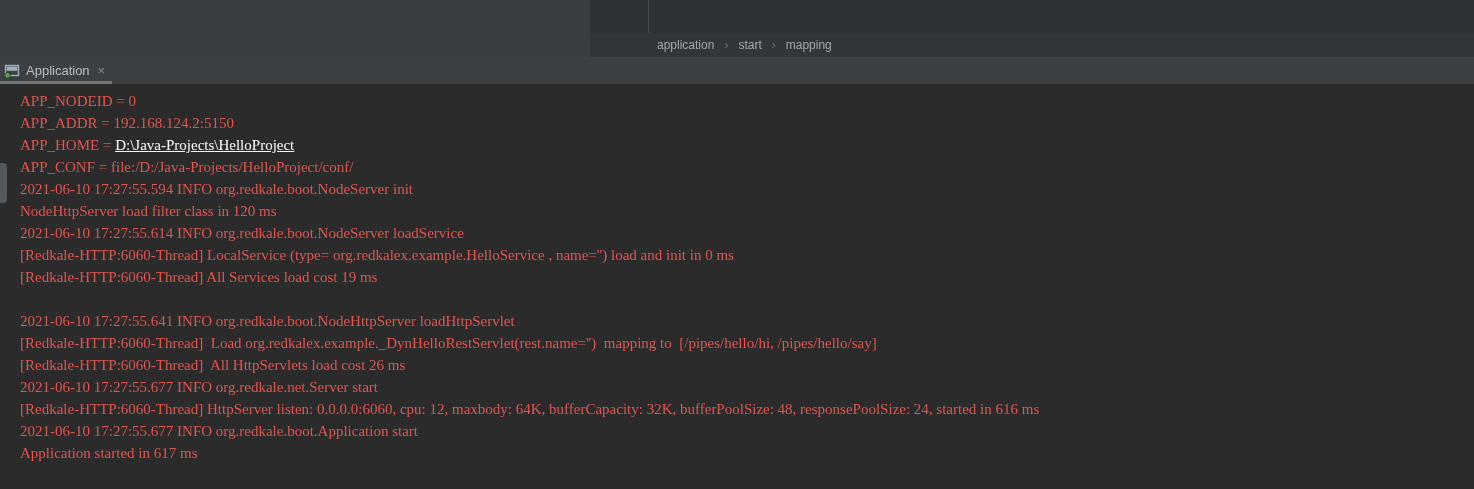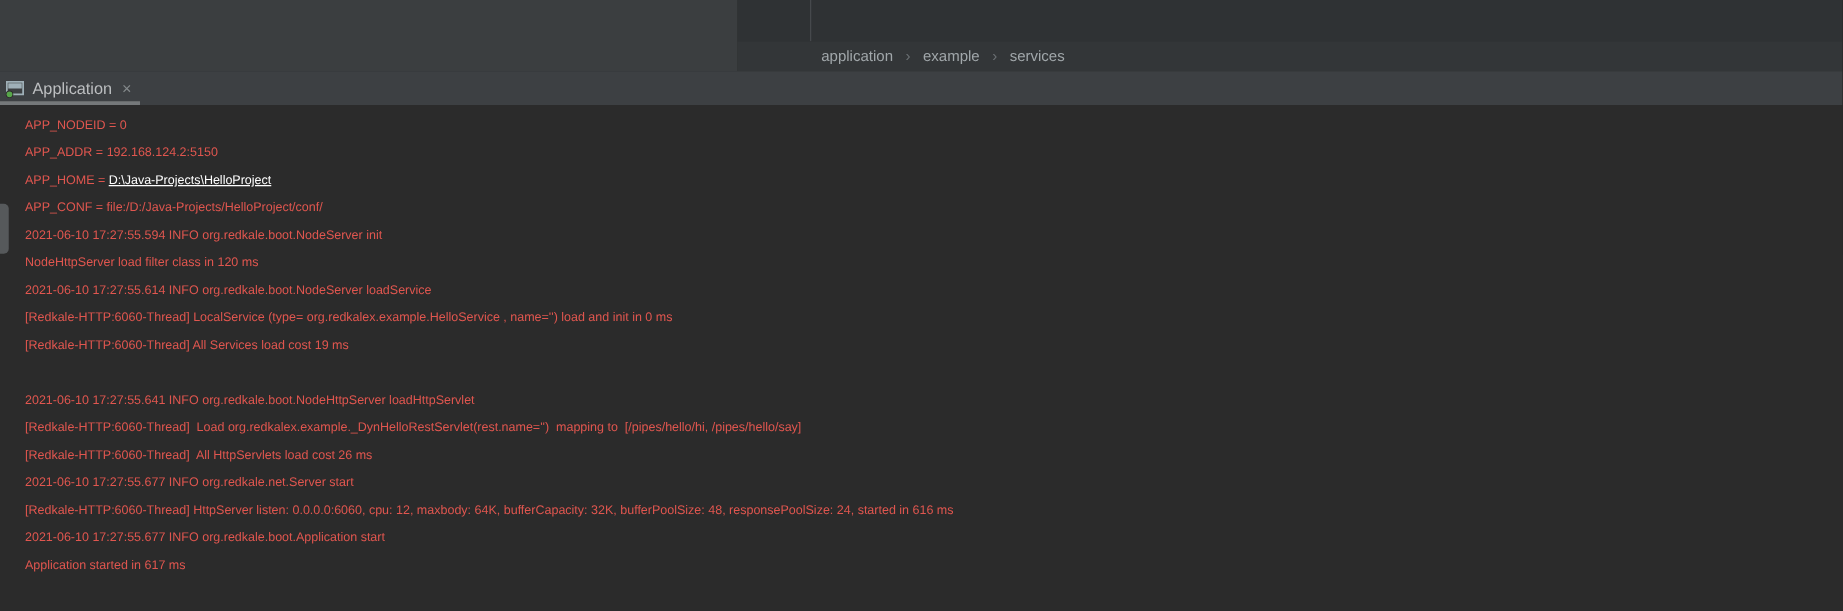--- a/index.html
+++ b/index.html
@@ -59,45 +59,45 @@
   .console {
     position:absolute; left:0; top:84px; right:0; bottom:0;
     background:#2b2b2b;
   }
   .console-scrollbar-thumb {
     position:absolute; left:0; top:79px; width:7px; height:40px;
     background:#56595b; border-radius:0 4px 4px 0;
   }
   .console-output {
     position:absolute; left:20px; top:6px; right:0;
-    font-family:Liberation Sans, sans-serif;
-    font-size:10px; line-height:22px;
+    font-family:Liberation Serif, serif;
+    font-size:15px; line-height:22px;
     white-space:pre;
   }
   .log-line { height:22px; }
   .err  { color:#e0564f; }
   .link {
     color:#ffffff; text-decoration:underline; cursor:pointer;
   }
 </style>
 </head>
 <body>
 
 <div class="top-left-block"></div>
 
 <div class="top-right-block">
   <div class="editor-split-divider"></div>
 </div>
 
 <div class="breadcrumb-bar">
   <span class="crumb">application</span>
   <span class="crumb-sep">›</span>
-  <span class="crumb">example</span>
+  <span class="crumb">start</span>
   <span class="crumb-sep">›</span>
-  <span class="crumb">services</span>
+  <span class="crumb">mapping</span>
 </div>
 
 <div class="tab-bar">
   <div class="tab">
     <svg class="console-tab-icon" viewBox="0 0 16 16">
       <rect x="1.5" y="2.5" width="13" height="10" fill="none" stroke="#9fb0b8" stroke-width="1.4"></rect>
       <rect x="2.6" y="3.6" width="10.8" height="4.2" fill="#9fb0b8"></rect>
       <circle cx="3.6" cy="12.4" r="3" fill="#2b2b2b"></circle>
       <circle cx="3.6" cy="12.4" r="2.3" fill="#57a64a"></circle>
     </svg>

